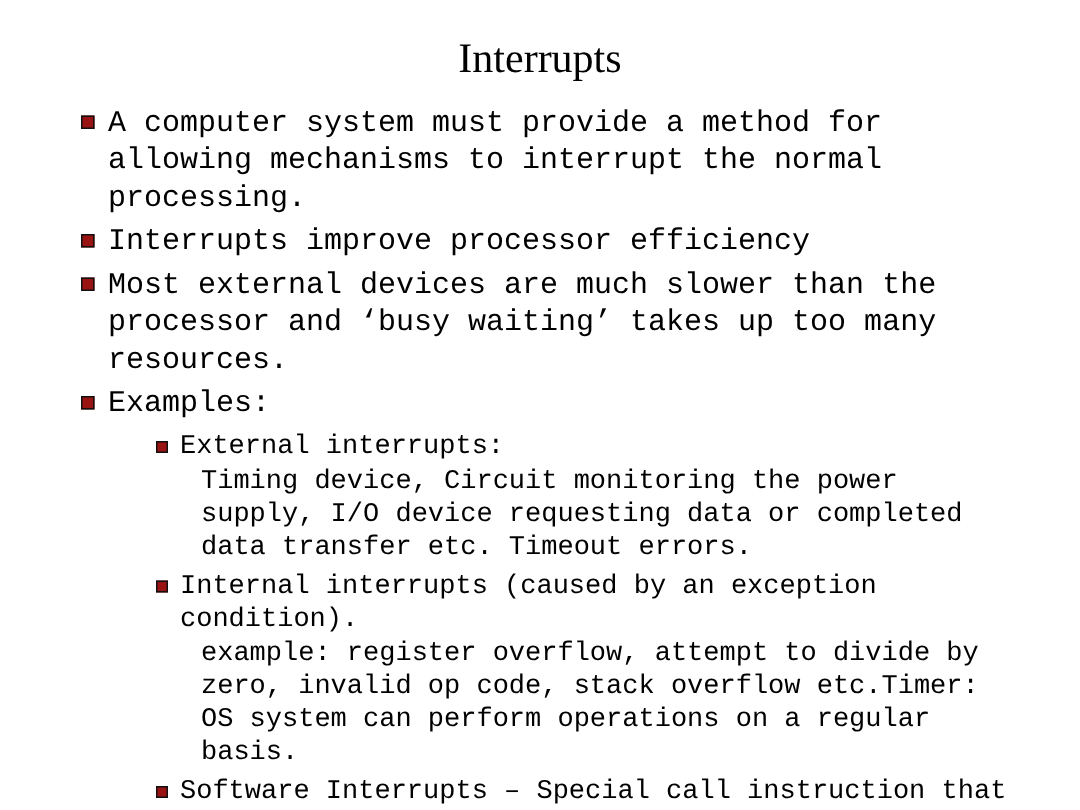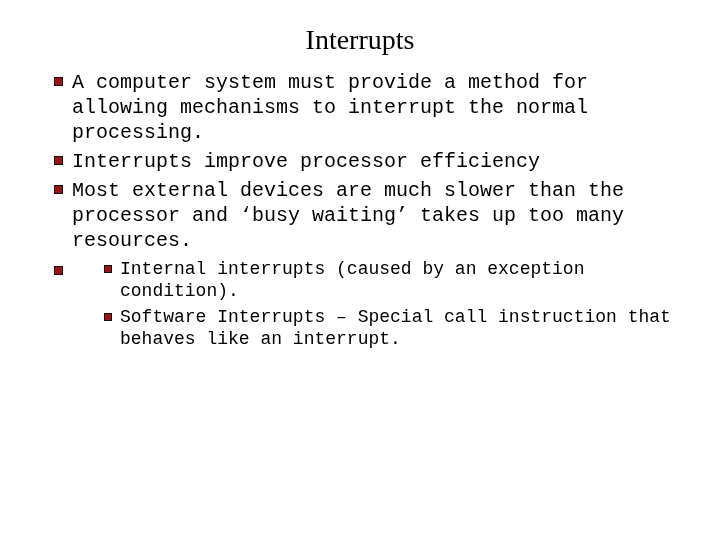--- a/index.html
+++ b/index.html
@@ -68,22 +68,28 @@
 </head>
 <body>
 
 <div class="title">Interrupts</div>
 
 <ul class="lvl1">
   <li>A computer system must provide a method for allowing mechanisms to interrupt the normal processing.</li>
   <li>Interrupts improve processor efficiency</li>
   <li>Most external devices are much slower than the processor and ‘busy waiting’ takes up too many resources.</li>
   <li>
+    <span>Examples:</span>
     <ul class="lvl2">
       <li>
+        <span>External interrupts:</span>
+        <div class="sub">Timing device, Circuit monitoring the power supply, I/O device requesting data or completed data transfer etc. Timeout errors.</div>
+      </li>
+      <li>
         <span>Internal interrupts (caused by an exception condition).</span>
+        <div class="sub">example: register overflow, attempt to divide by zero, invalid op code, stack overflow etc.Timer: OS system can perform operations on a regular basis.</div>
       </li>
       <li>
         <span>Software Interrupts – Special call instruction that behaves like an interrupt.</span>
       </li>
     </ul>
   </li>
 </ul>
 
 </body></html>

